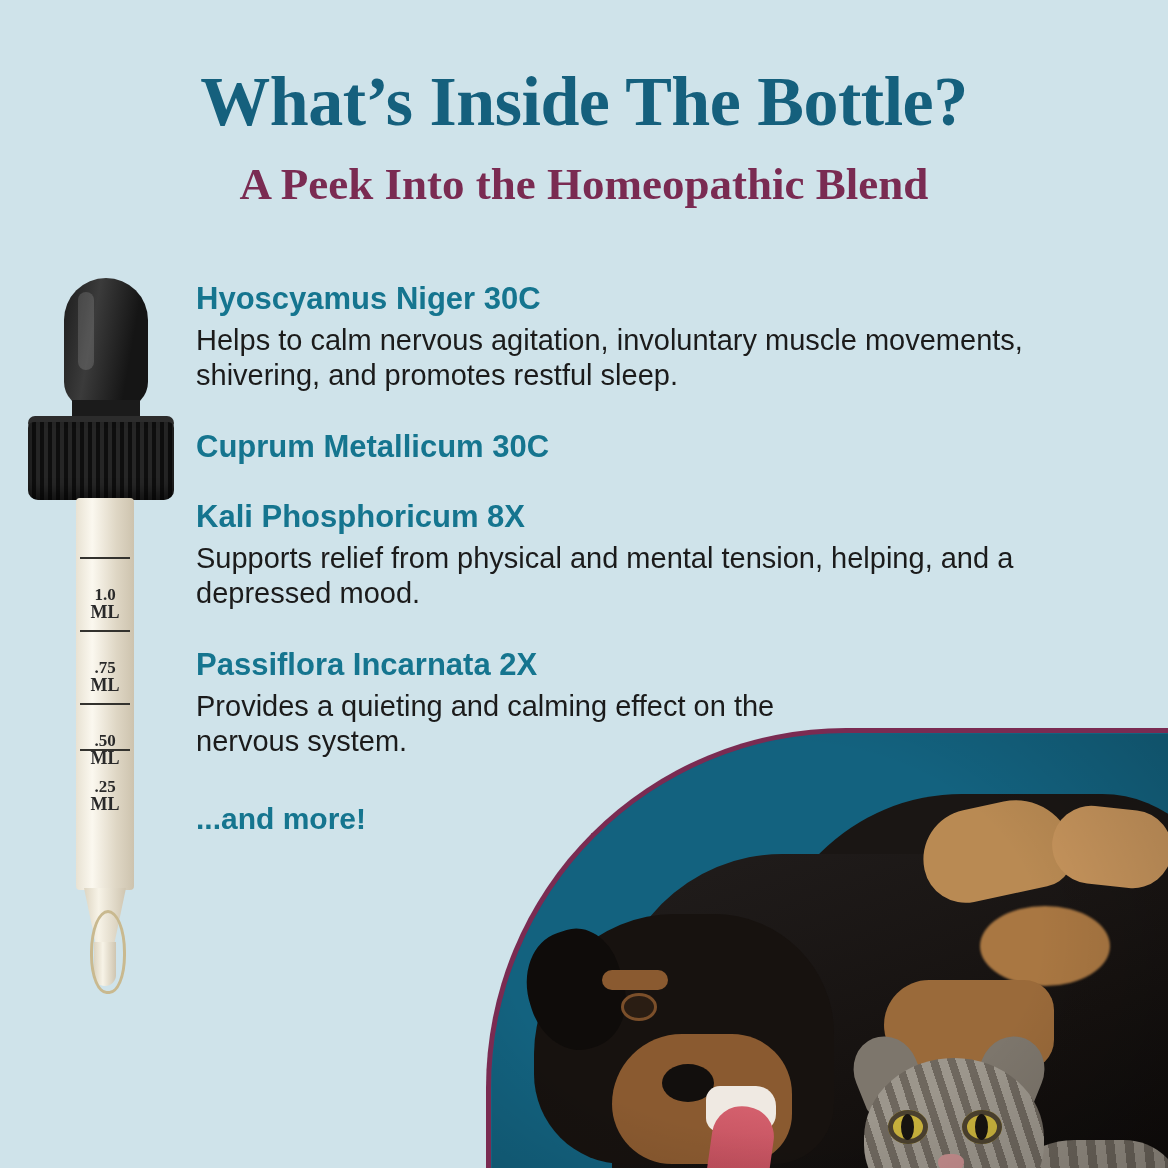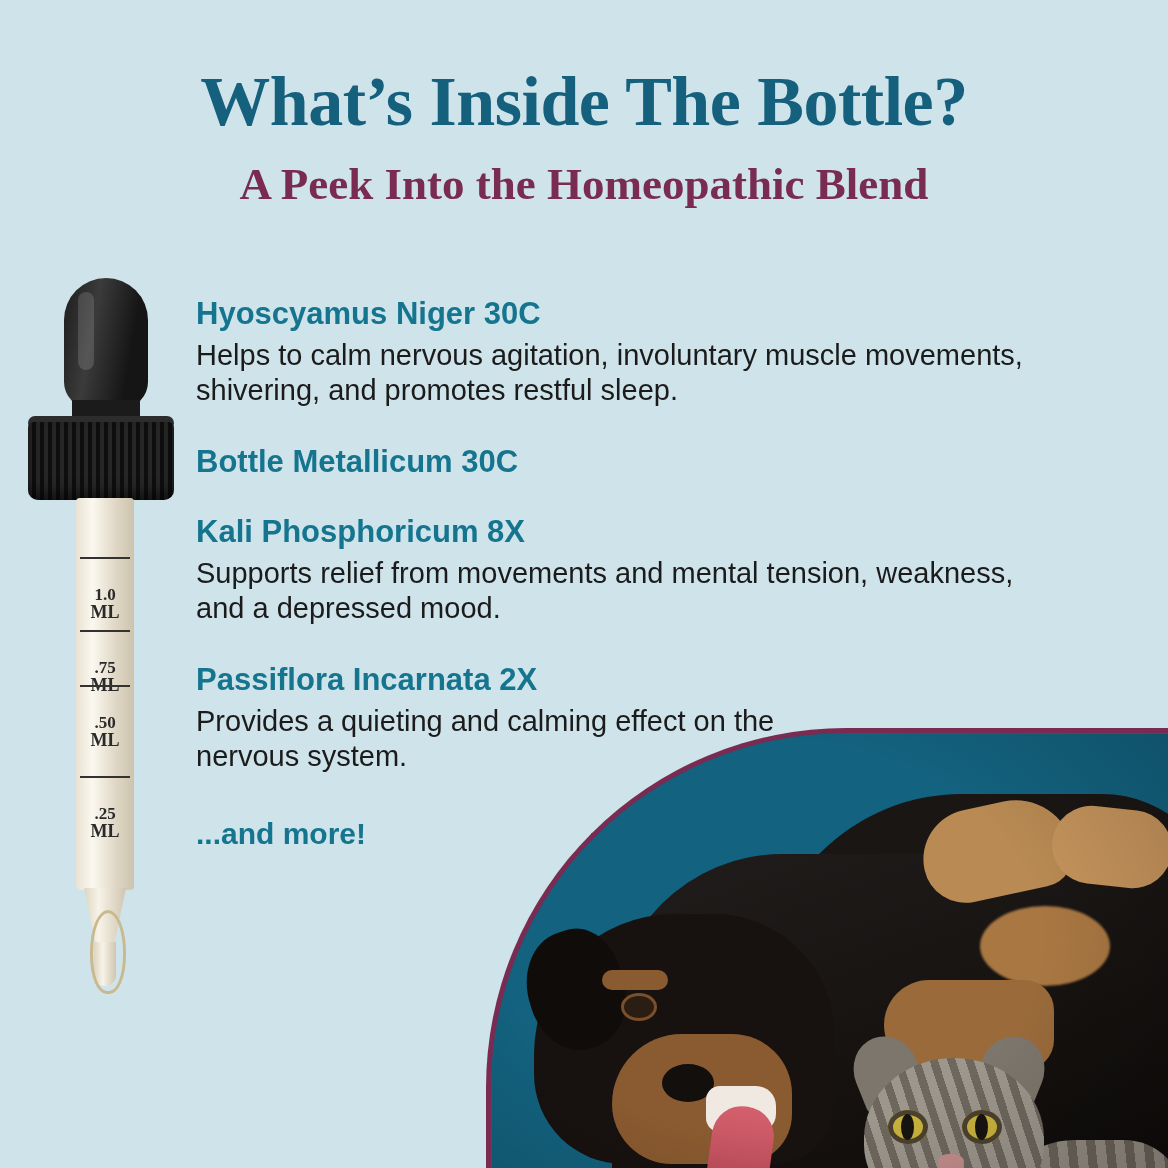--- a/index.html
+++ b/index.html
@@ -65,21 +65,21 @@
     color: #15758f;
     line-height: 1.1;
     margin-bottom: 7px;
   }
   .item-desc {
     font-size: 29px;
     color: #1b1b1b;
     line-height: 1.22;
     max-width: 830px;
   }
-  .item.i1 { margin-bottom: 36px; margin-top: 15px; }
+  .item.i1 { margin-bottom: 36px; }
   .item.i2 { margin-bottom: 36px; }
   .item.i3 { margin-bottom: 36px; }
   .item.i4 .item-desc { max-width: 600px; }
 
   .and-more {
     margin-top: 42px;
     font-size: 30px;
     font-weight: bold;
     color: #15758f;
   }
@@ -192,22 +192,22 @@
     content: "";
     position: absolute;
     left: 4px;
     top: -5px;
     width: 50px;
     height: 2px;
     background: #33322e;
   }
   .m1 { top: 292px; }
   .m2 { top: 365px; }
-  .m3 { top: 420px; }
-  .m4 { top: 511px; }
+  .m3 { top: 438px; }
+  .m4 { top: 484px; }
 
   
   .photo {
     position: absolute;
     right: 0;
     bottom: 0;
     width: 700px;
     height: 440px;
     overflow: hidden;
   }
@@ -451,26 +451,26 @@
   </div>
 
   <div class="list">
 
     <div class="item i1">
       <div class="item-name">Hyoscyamus Niger 30C</div>
       <div class="item-desc">Helps to calm nervous agitation, involuntary muscle movements, shivering, and promotes restful sleep.</div>
     </div>
 
     <div class="item i2">
-      <div class="item-name">Bottle Metallicum 30C</div>
+      <div class="item-name">Cuprum Metallicum 30C</div>
     </div>
 
     <div class="item i3">
       <div class="item-name">Kali Phosphoricum 8X</div>
-      <div class="item-desc">Supports relief from movements and mental tension, weakness, and a depressed mood.</div>
+      <div class="item-desc">Supports relief from physical and mental tension, helping, and a depressed mood.</div>
     </div>
 
     <div class="item i4">
       <div class="item-name">Passiflora Incarnata 2X</div>
       <div class="item-desc">Provides a quieting and calming effect on the nervous system.</div>
     </div>
 
     <div class="and-more">...and more!</div>
   </div>
 

